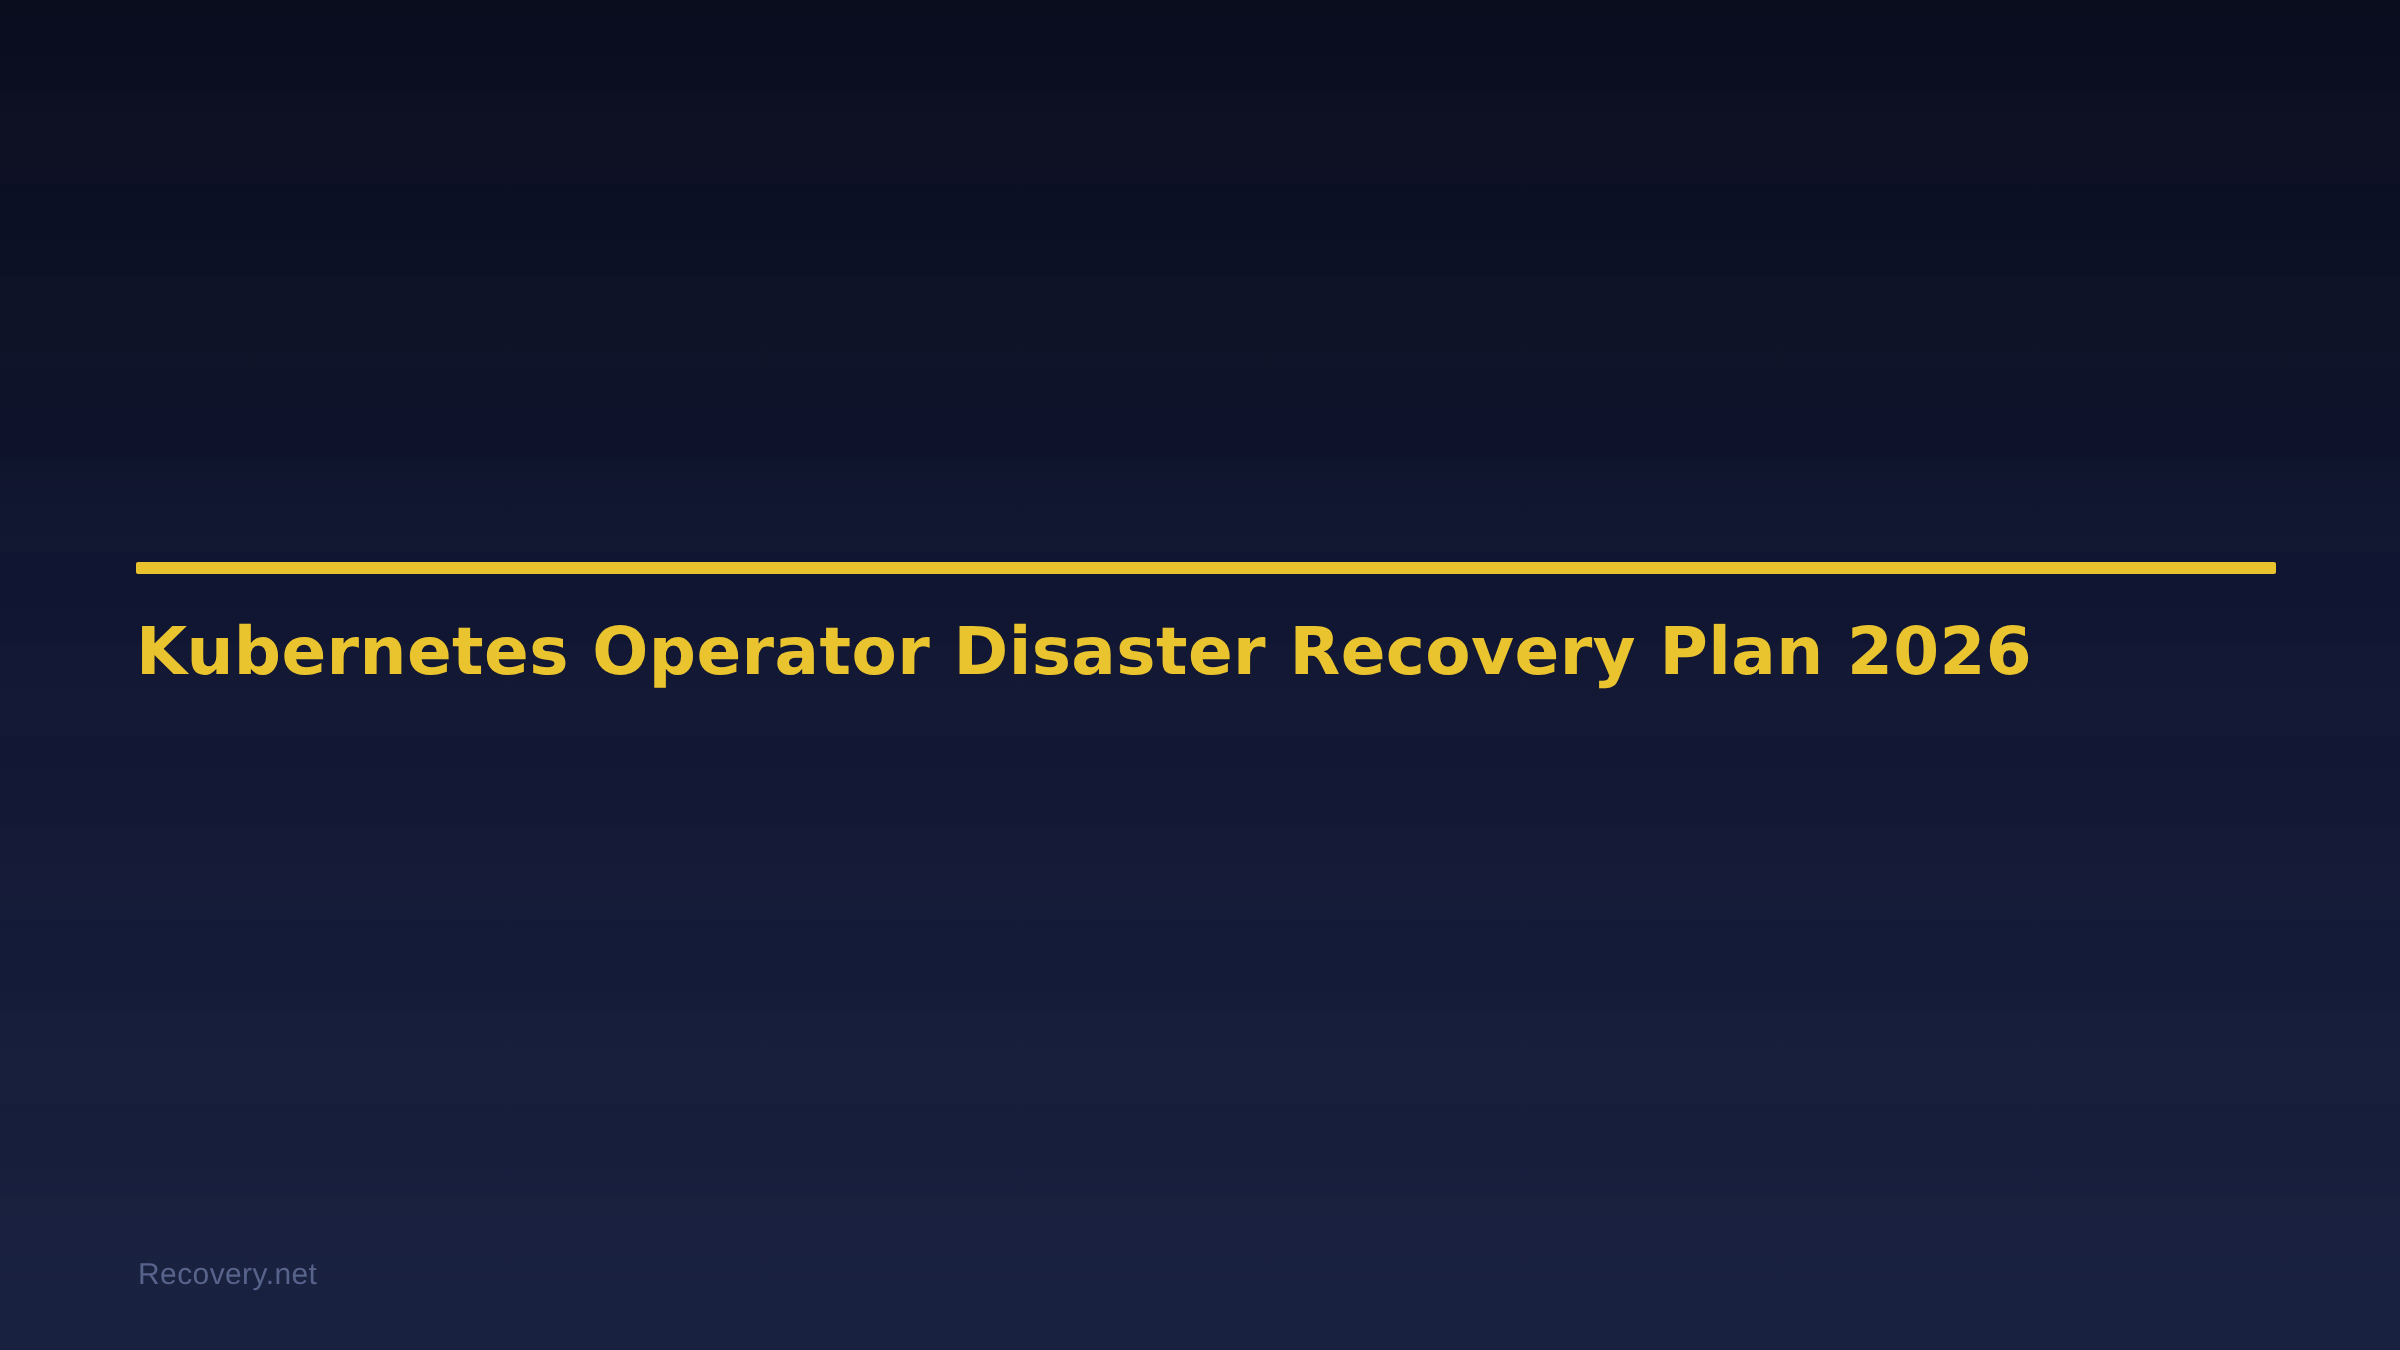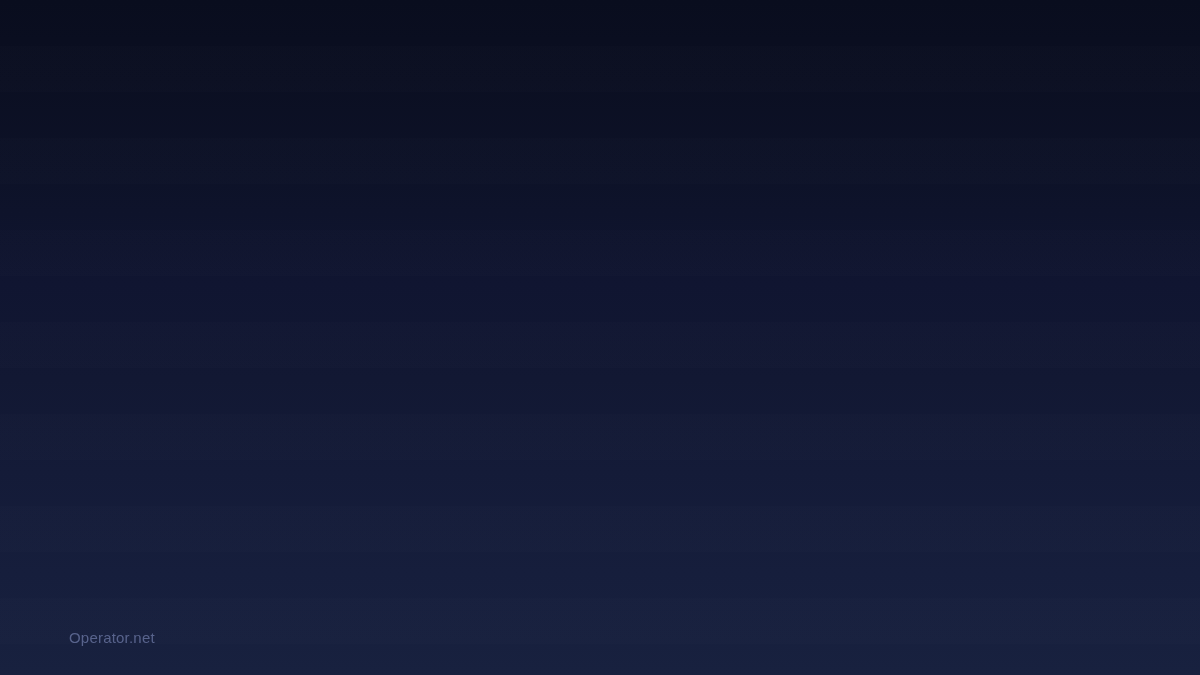--- a/index.html
+++ b/index.html
@@ -83,16 +83,20 @@
     letter-spacing: 0.2px;
   }
 </style>
 </head>
 <body>
 
 <div class="slide">
 
   <div class="slide-banding"></div>
 
+  <div class="title-block">
+    <div class="accent-bar"></div>
+    <h1 class="slide-title">Kubernetes Operator Disaster Recovery Plan 2026</h1>
+  </div>
 
-  <div class="slide-footer">Operator.net</div>
+  <div class="slide-footer">Recovery.net</div>
 
 </div>
 
 </body></html>

